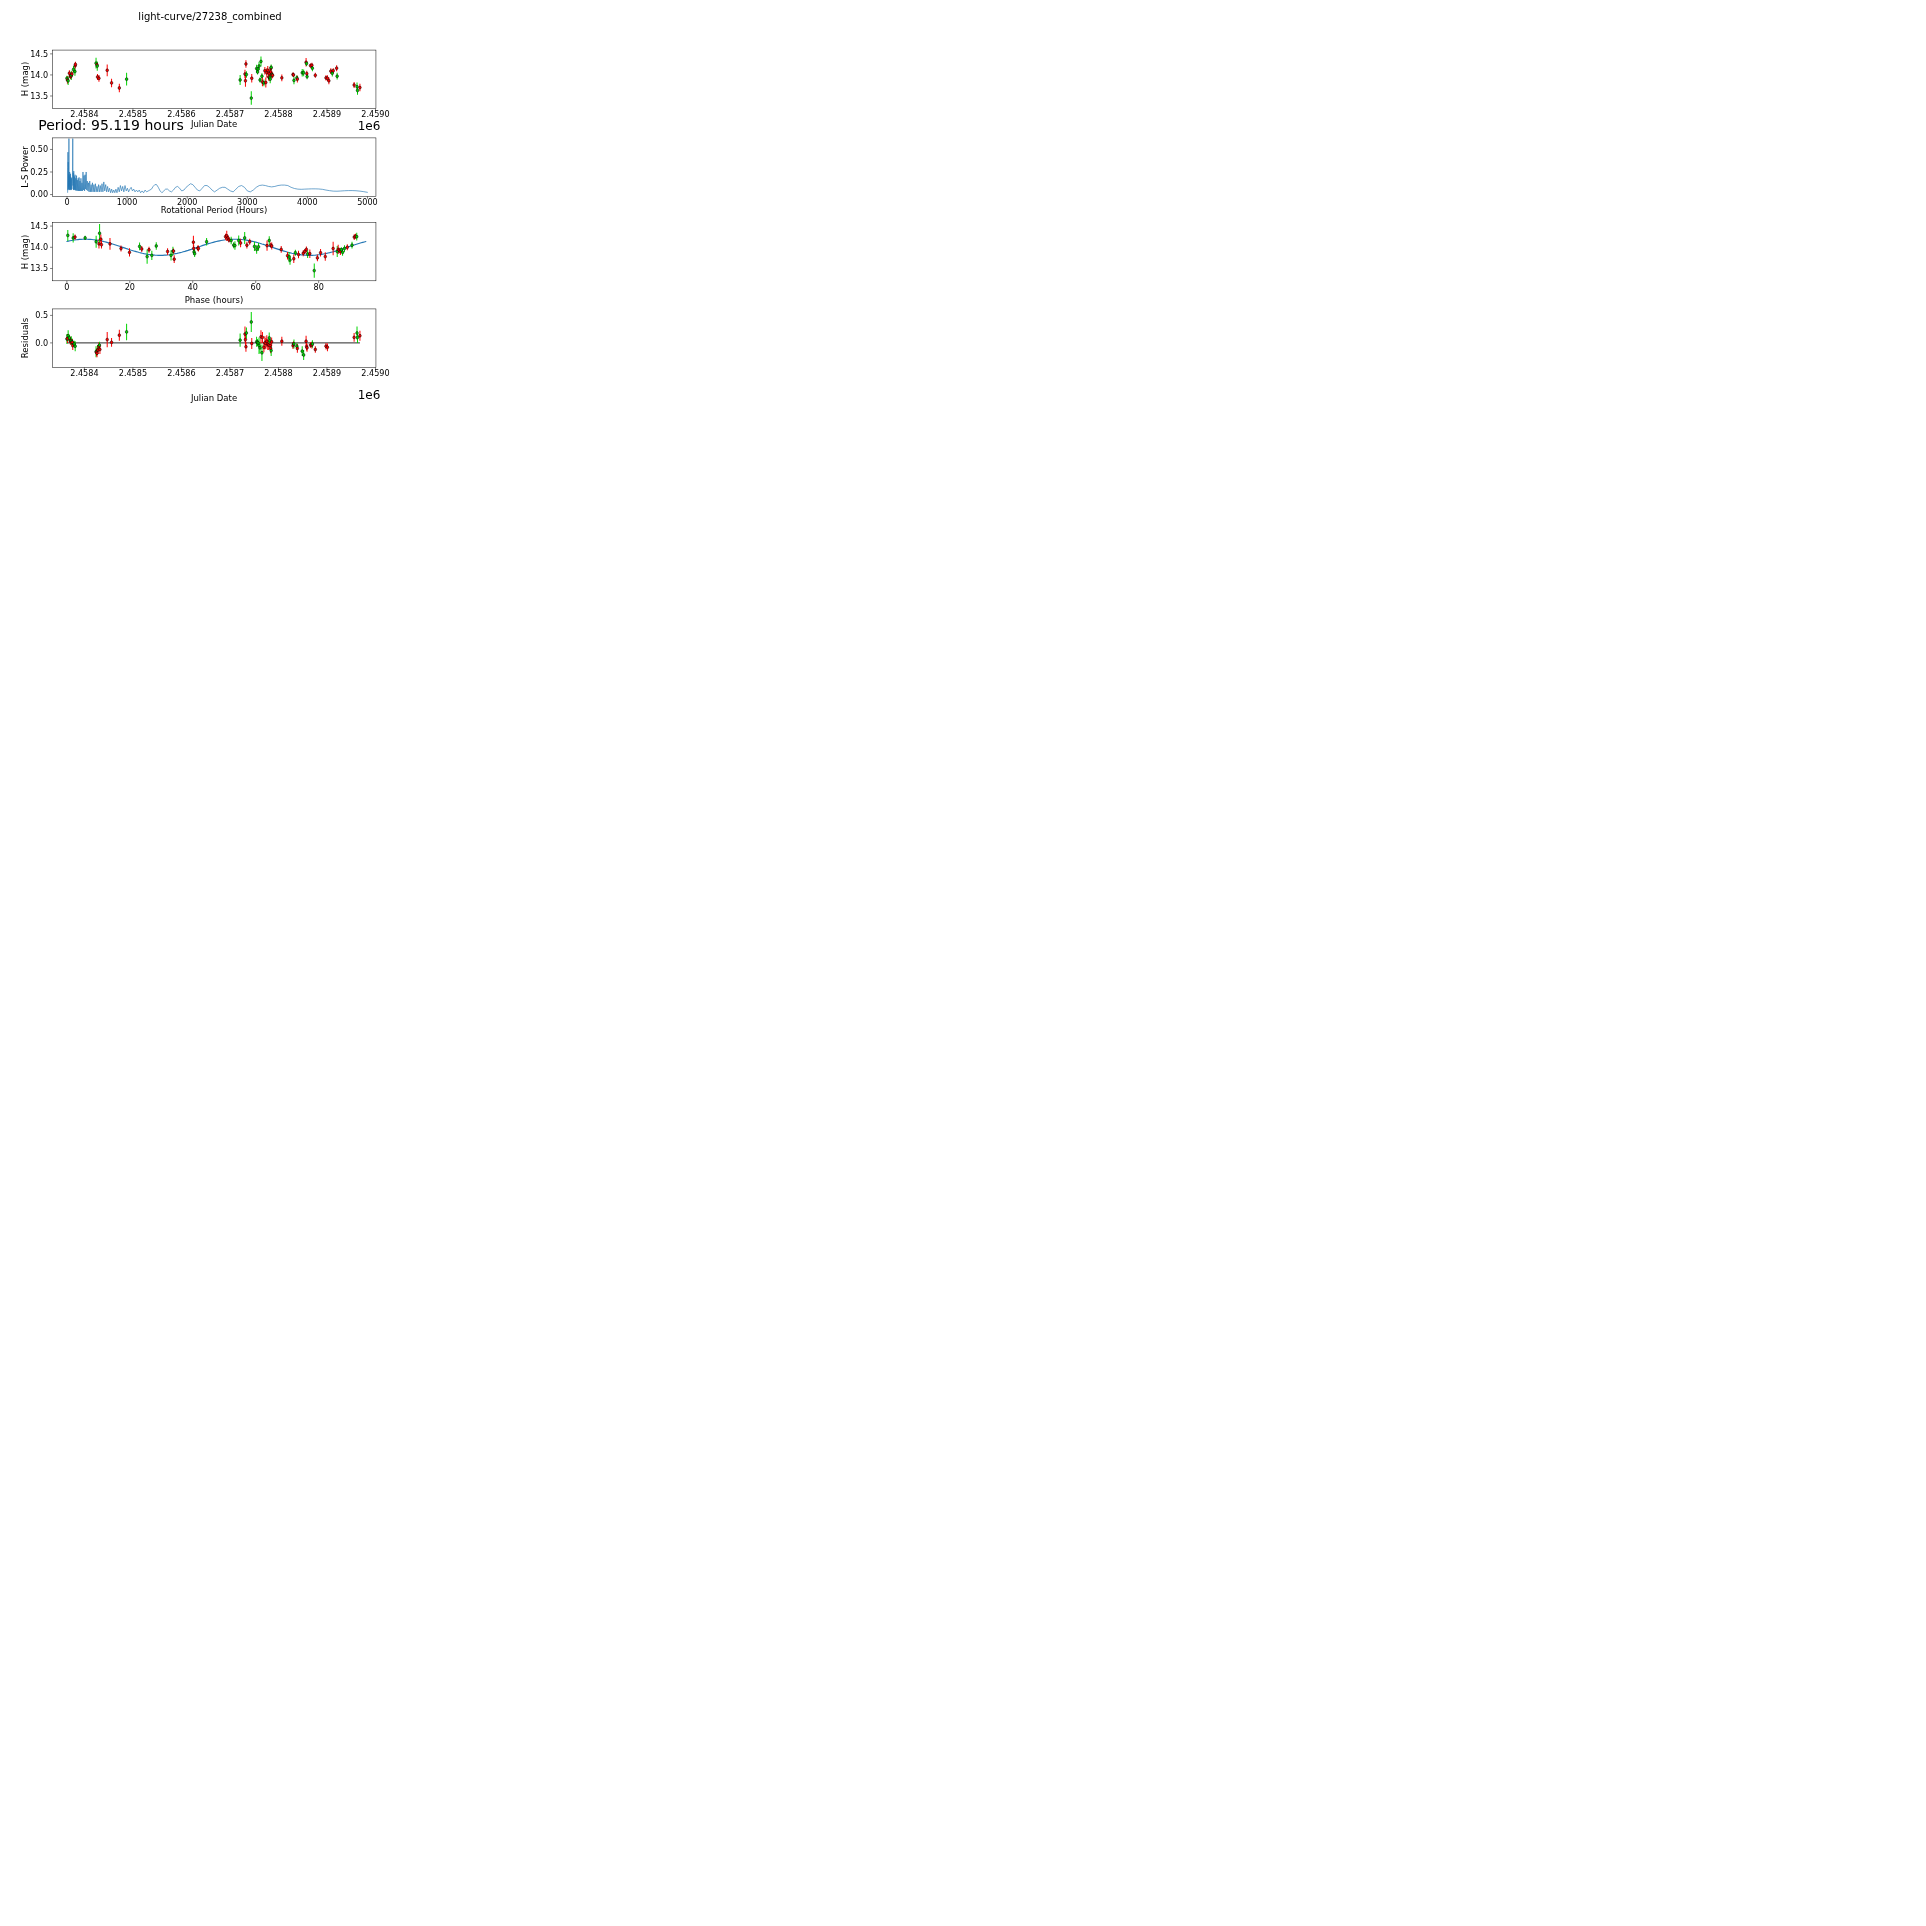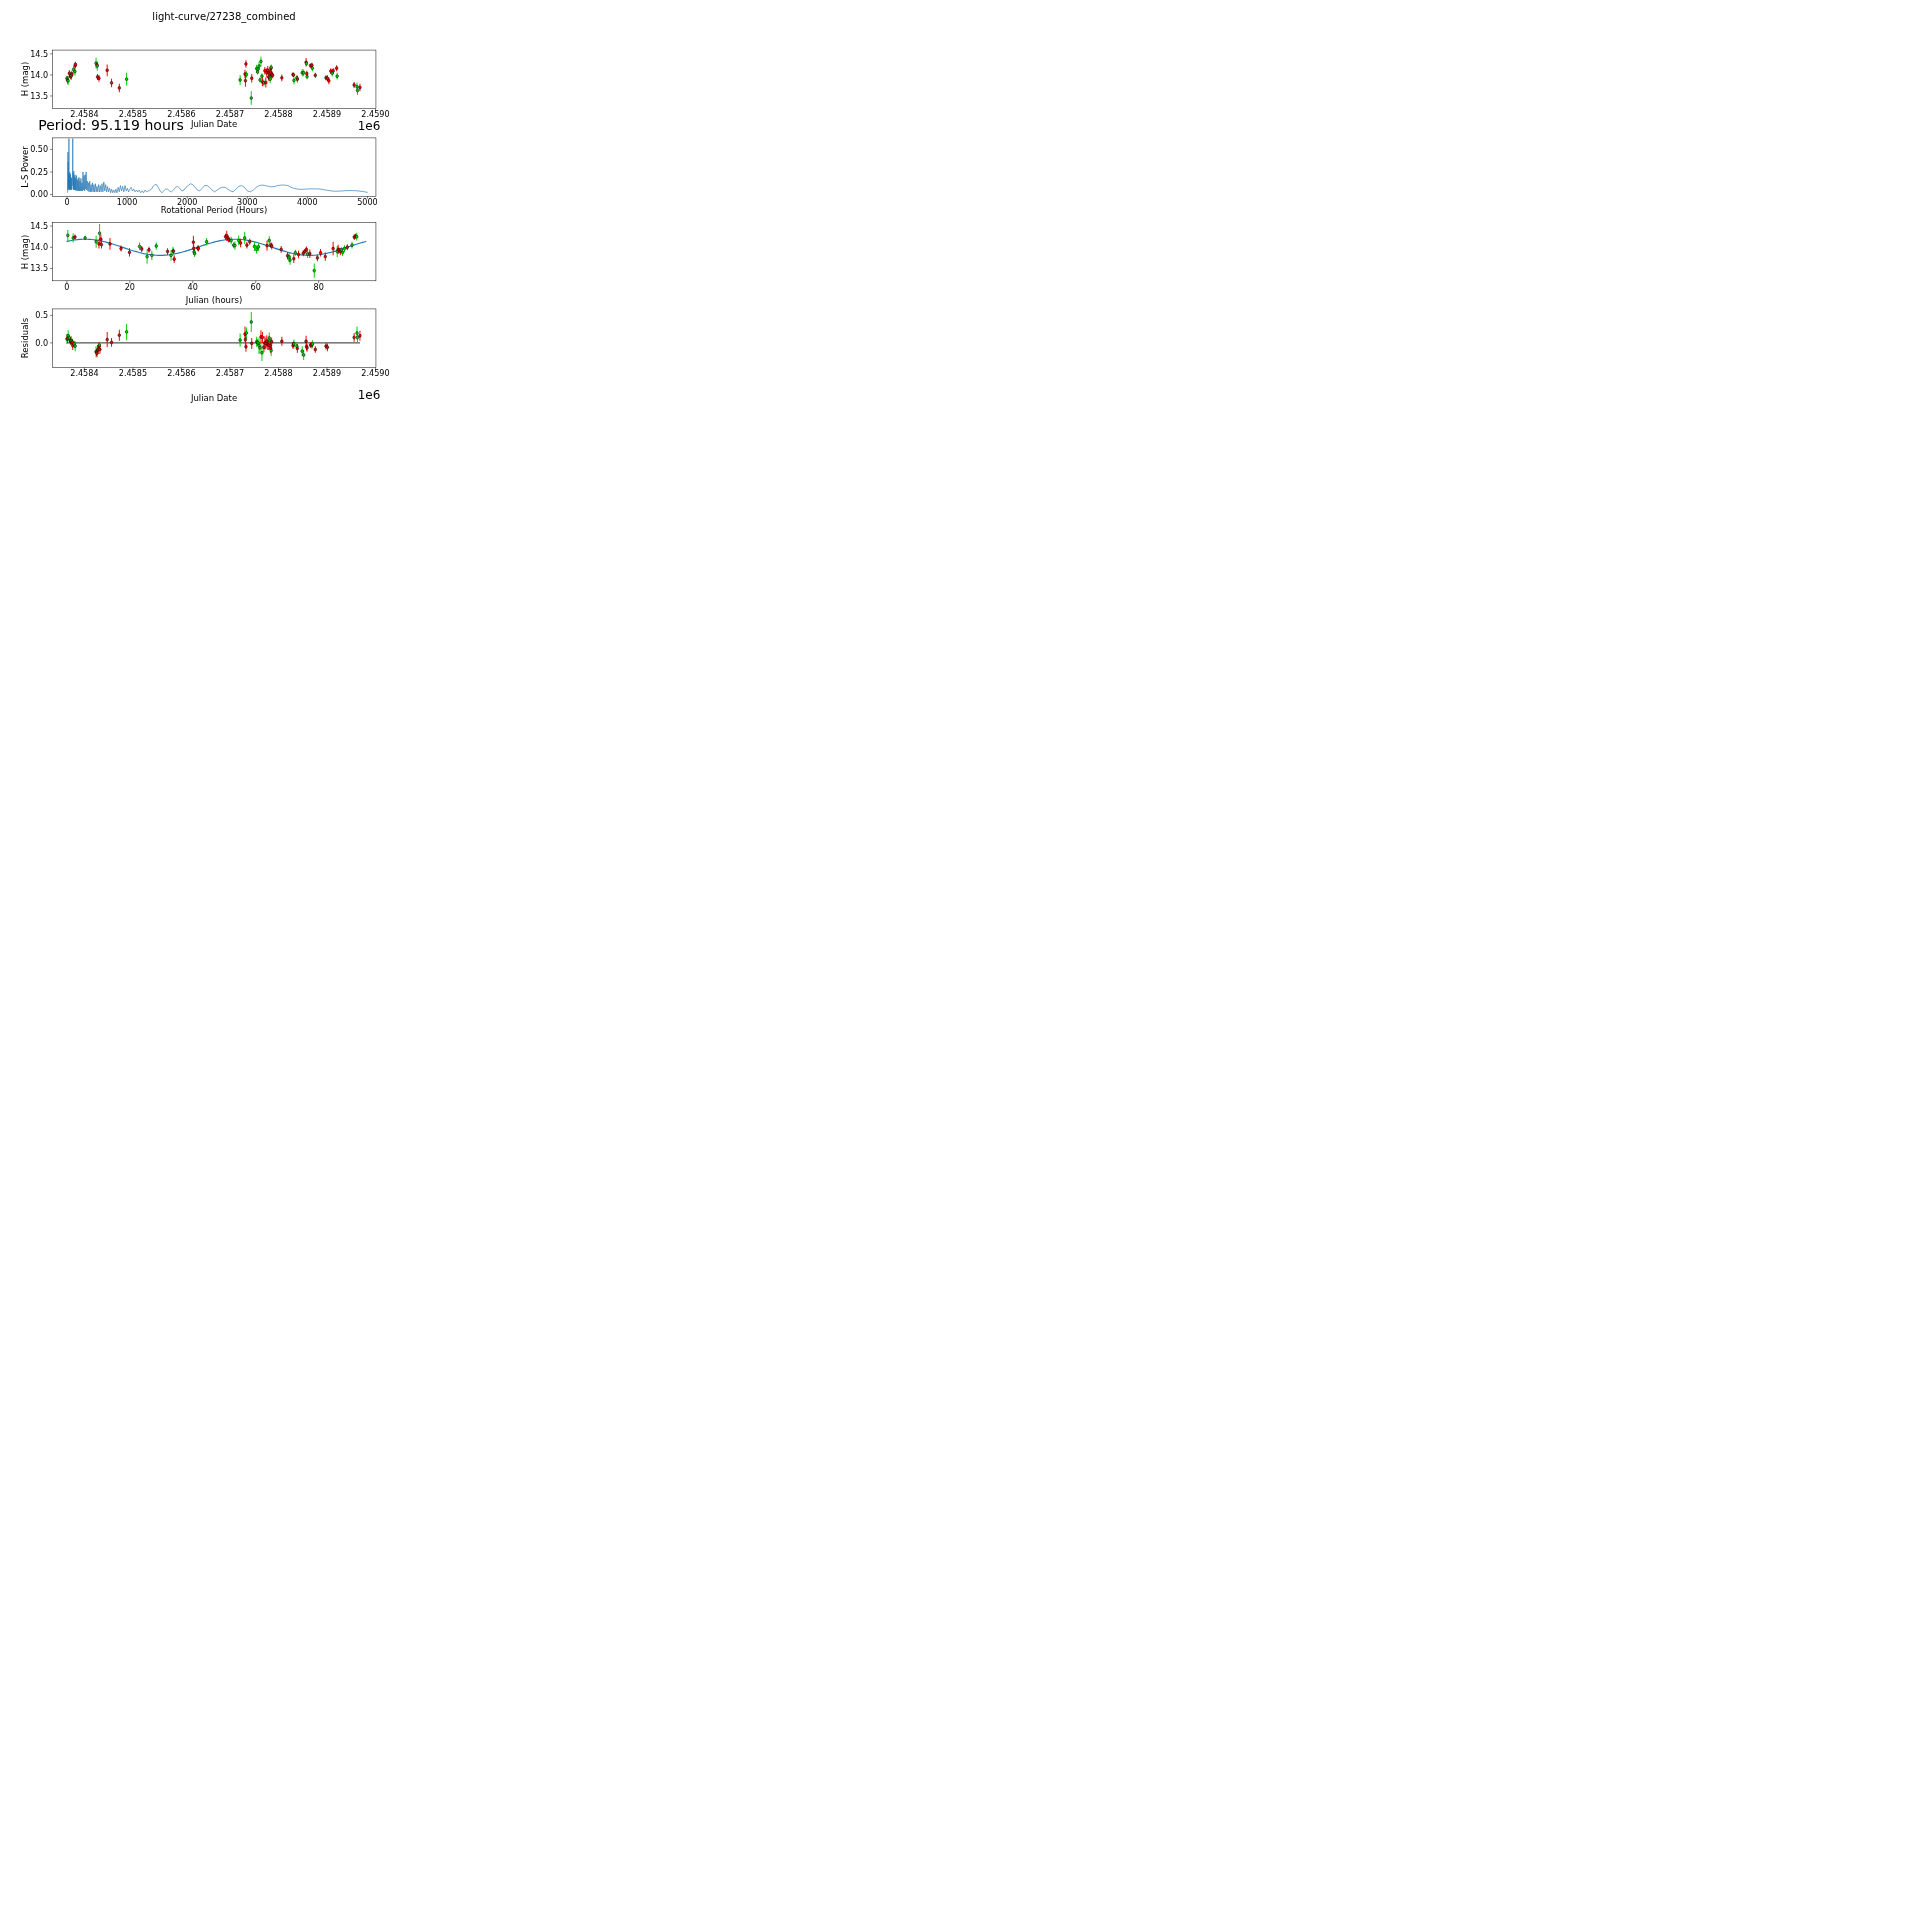--- a/index.html
+++ b/index.html
@@ -10,32 +10,32 @@
   .title{font-size:10px;}
   .axlabel{font-size:8.5px;}
   .annot{font-size:14px;}
   .offset{font-size:12px;}
   svg{position:absolute;left:0;top:0;}
 </style>
 </head>
 <body>
 
 <div class="figure">
-  <div class="lbl title" style="left:224px;top:16px;text-align:right;">light-curve/27238_combined</div>
+  <div class="lbl title" style="left:210px;top:16px;text-align:right;">light-curve/27238_combined</div>
 
   <div class="lbl rot axlabel" style="left:25.4px;top:79px;">H (mag)</div>
   <div class="lbl annot" style="left:111px;top:125px;">Period: 95.119 hours</div>
   <div class="lbl axlabel" style="left:214px;top:124px;">Julian Date</div>
   <div class="lbl offset" style="left:369px;top:126px;">1e6</div>
 
   <div class="lbl rot axlabel" style="left:25.4px;top:167px;">L-S Power</div>
   <div class="lbl axlabel" style="left:214px;top:210px;">Rotational Period (Hours)</div>
 
   <div class="lbl rot axlabel" style="left:25.4px;top:252px;">H (mag)</div>
-  <div class="lbl axlabel" style="left:214px;top:300px;">Julian (hours)</div>
+  <div class="lbl axlabel" style="left:214px;top:300px;">Phase (hours)</div>
 
   <div class="lbl rot axlabel" style="left:25.4px;top:338px;">Residuals</div>
   <div class="lbl axlabel" style="left:214px;top:398px;">Julian Date</div>
   <div class="lbl offset" style="left:369px;top:395px;">1e6</div>
 
   <svg id="plot-svg" width="416" height="416" viewBox="0 0 1080 1080">
       <g>
         <clipPath id="clip-jd-lightcurve">
           <rect x="136" y="130" width="840" height="152"></rect>
         </clipPath>

